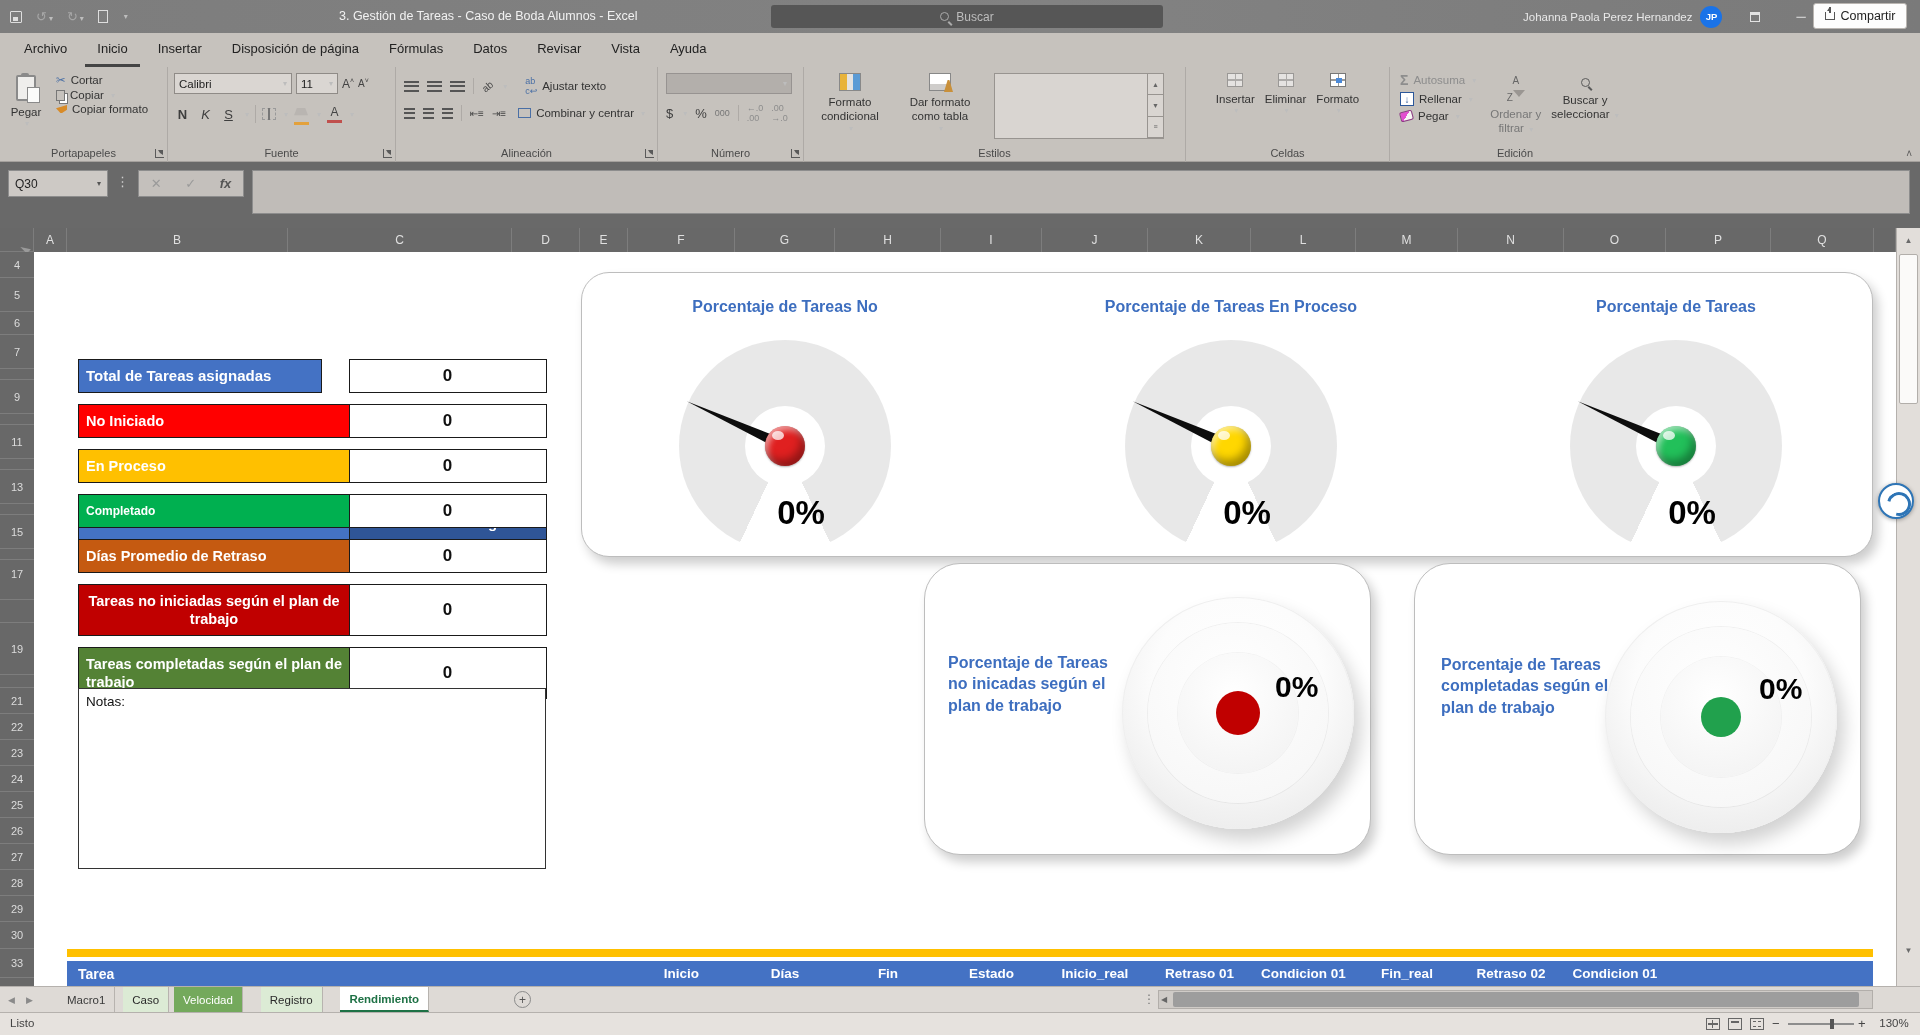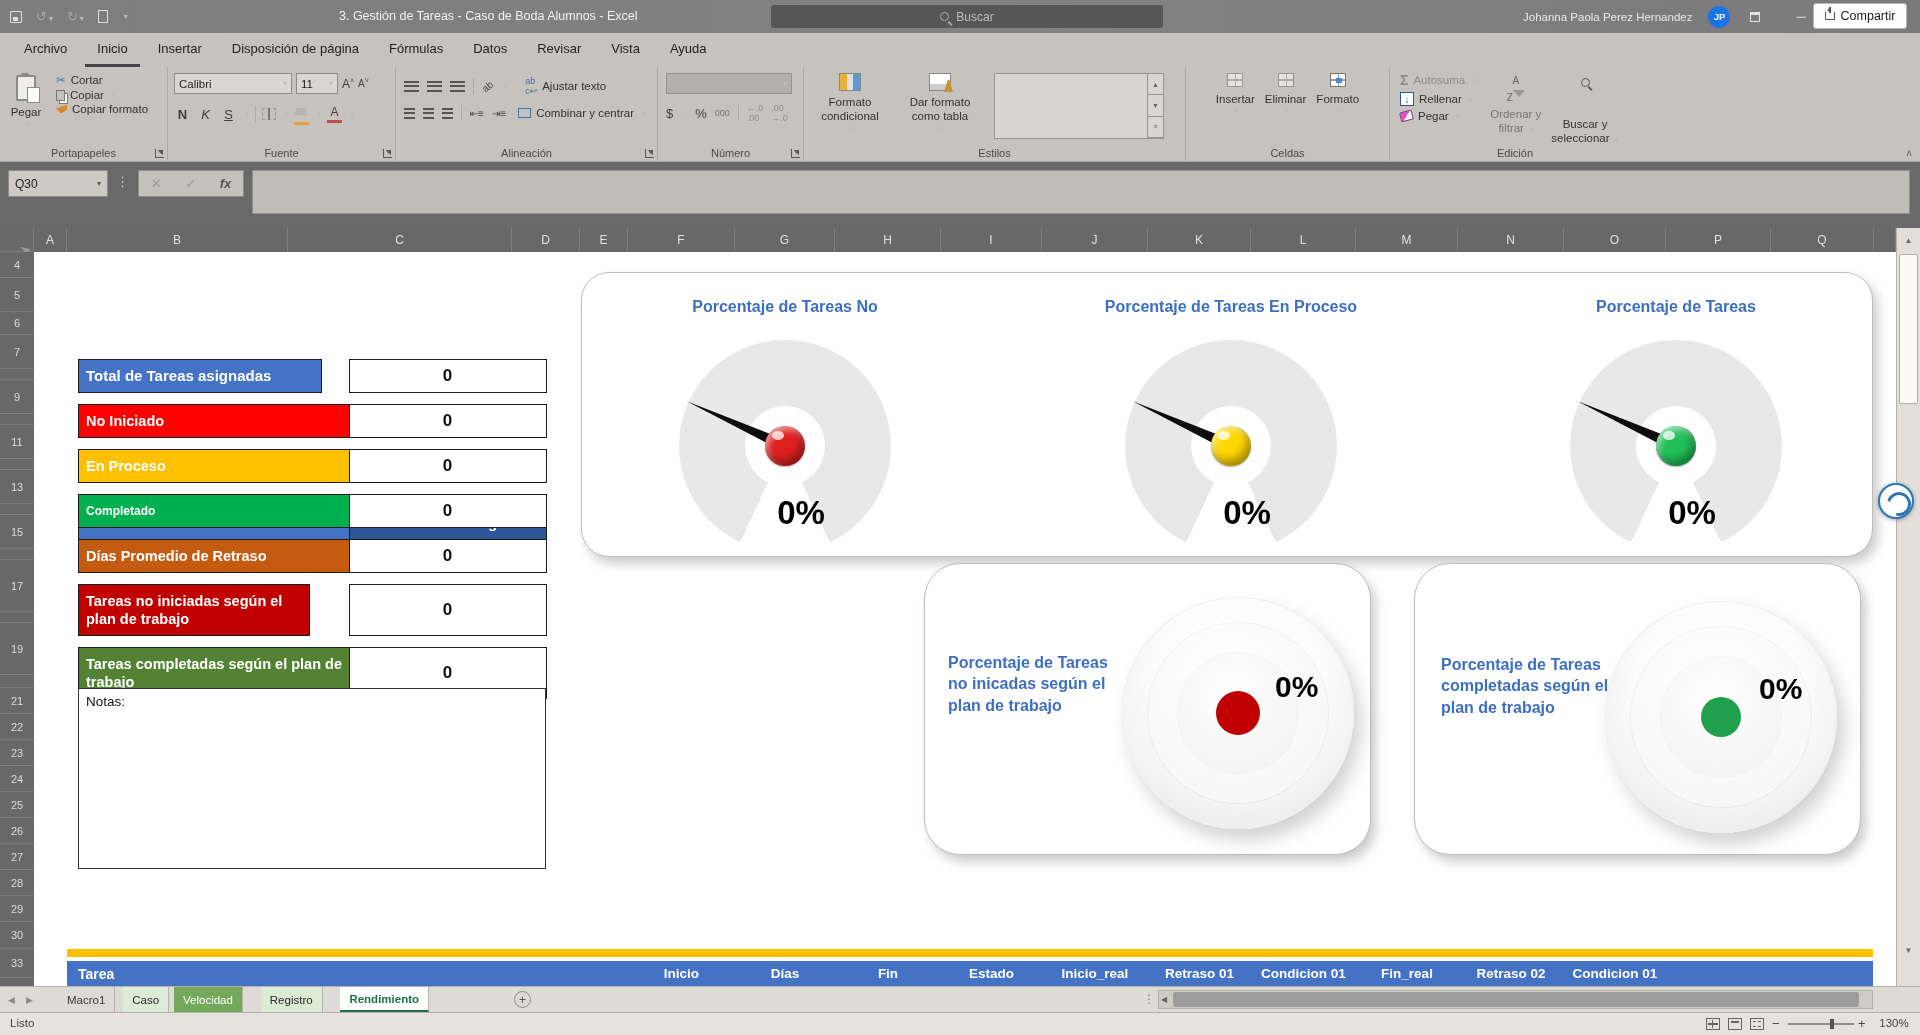--- a/index.html
+++ b/index.html
@@ -8,21 +8,21 @@
 
   
   #titlebar{position:absolute;left:0;top:0;width:1920px;height:33px;background:linear-gradient(90deg,#7d7d7d,#828282 55%,#7a7a7a);color:#ececec;}
   .qat{position:absolute;left:10px;top:0;height:33px;display:flex;align-items:center;gap:14px;color:#dedede;font-size:13px;}
   .qat .dim{color:#a6a6a6;}
   .caret{font-size:8px;color:#bdbdbd;margin-left:2px;}
   #title-text{position:absolute;left:339px;top:0;height:33px;line-height:33px;font-size:12.5px;color:#f1f1f1;}
   #search-pill{position:absolute;left:771px;top:5px;width:392px;height:23px;background:#565656;border-radius:3px;display:flex;align-items:center;justify-content:center;gap:7px;color:#bdbdbd;font-size:12px;cursor:text;}
   .search-glyph{width:9px;height:9px;border:1.5px solid #aaa;border-radius:50%;position:relative;}
   .search-glyph::after{content:"";position:absolute;left:8px;top:8px;width:5px;height:1.5px;background:#aaa;transform:rotate(45deg);transform-origin:0 0;}
-  #user-chip{position:absolute;left:1523px;top:0;height:33px;display:flex;align-items:center;gap:16px;font-size:11.5px;color:#e8e8e8;}
+  #user-chip{position:absolute;left:1523px;top:0;height:33px;display:flex;align-items:center;gap:8px;font-size:11.5px;color:#e8e8e8;}
   #avatar{width:22px;height:22px;border-radius:50%;background:#1a73e8;color:#fff;font-size:9.5px;font-weight:bold;display:flex;align-items:center;justify-content:center;}
   .winbtn{position:absolute;top:0;width:46px;height:33px;display:flex;align-items:center;justify-content:center;color:#e3e3e3;font-size:13px;}
   .wb-sq{width:10px;height:10px;border:1px solid #e3e3e3;}
   .wb-rd{width:9px;height:9px;border:1px solid #e3e3e3;position:relative;top:1px;}
   .wb-rd::before{content:"";position:absolute;left:2px;top:-4px;width:9px;height:9px;border:1px solid #e3e3e3;border-bottom:none;border-left:none;}
 
   
   #menubar{position:absolute;left:0;top:33px;width:1920px;height:34px;background:#c6c2bd;display:flex;align-items:flex-end;padding-left:12px;gap:6px;}
   .menu-tab{font-size:13px;color:#222;padding:7px 12px 8px;cursor:pointer;border-bottom:3px solid transparent;}
   .menu-tab.active{border-bottom:3px solid #444;}
@@ -369,21 +369,21 @@
       <div class="rbtn" style="margin-top:2px;">
           <span class="i-eraser"></span>
           <span>Pegar</span>
           <span class="caret">▾</span>
         </div>
     </div>
     <div class="bigbtn" style="padding-top:4px;">
       <span style="font-size:10px;color:#666;">A<br>Z<span class="i-funnel" style="display:inline-block;"></span></span>
       <span style="margin-top:3px;color:#777;"><span>Ordenar y</span><br><span>filtrar</span> <span class="caret">▾</span></span>
     </div>
-    <div class="bigbtn" style="padding-top:7px;gap:24px;">
+    <div class="bigbtn" style="padding-top:7px;">
       <span class="i-lens"></span>
       <span style="margin-top:6px;"><span>Buscar y</span><br><span>seleccionar</span> <span class="caret">▾</span></span>
     </div>
     <div class="grp-label">Edición</div>
   </div>
   <div id="ribbon-collapse">˄</div>
 </div>
 
 <div id="formulabar">
   <div id="name-box">
@@ -428,21 +428,21 @@
       <div class="rowh" style="top: 83px; height: 34px;">7</div>
       <div class="rowh" style="top: 117px; height: 11px;"></div>
       <div class="rowh" style="top: 128px; height: 34px;">9</div>
       <div class="rowh" style="top: 162px; height: 11px;"></div>
       <div class="rowh" style="top: 173px; height: 34px;">11</div>
       <div class="rowh" style="top: 207px; height: 11px;"></div>
       <div class="rowh" style="top: 218px; height: 34px;">13</div>
       <div class="rowh" style="top: 252px; height: 11px;"></div>
       <div class="rowh" style="top: 263px; height: 34px;">15</div>
       <div class="rowh" style="top: 297px; height: 11px;"></div>
-      <div class="rowh" style="top: 308px; height: 52px;">17</div>
+      <div class="rowh" style="top: 296px; height: 52px;">17</div>
       <div class="rowh" style="top: 360px; height: 11px;"></div>
       <div class="rowh" style="top: 371px; height: 52px;">19</div>
       <div class="rowh" style="top: 423px; height: 13px;"></div>
       <div class="rowh" style="top: 436px; height: 26px;">21</div>
       <div class="rowh" style="top: 462px; height: 26px;">22</div>
       <div class="rowh" style="top: 488px; height: 26px;">23</div>
       <div class="rowh" style="top: 514px; height: 26px;">24</div>
       <div class="rowh" style="top: 540px; height: 26px;">25</div>
       <div class="rowh" style="top: 566px; height: 26px;">26</div>
       <div class="rowh" style="top: 592px; height: 26px;">27</div>
@@ -460,21 +460,21 @@
         <div class="lblbox" style="left: 44px; top: 107px; width: 244px; height: 34px; font-size: 15px; background: rgb(68, 114, 196);">Total de Tareas asignadas</div>
         <div class="valbox" style="left: 314.5px; top: 107px; width: 198px; height: 34px;">0</div>
         <div class="lblbox" style="left: 44px; top: 152px; width: 272px; height: 34px; font-size: 14.5px; background: rgb(255, 0, 0);">No Iniciado</div>
         <div class="valbox" style="left: 314.5px; top: 152px; width: 198px; height: 34px;">0</div>
         <div class="lblbox" style="left: 44px; top: 197px; width: 272px; height: 34px; font-size: 14.5px; background: rgb(255, 192, 0);">En Proceso</div>
         <div class="valbox" style="left: 314.5px; top: 197px; width: 198px; height: 34px;">0</div>
         <div class="lblbox" style="left: 44px; top: 242px; width: 272px; height: 34px; font-size: 12px; background: rgb(0, 176, 80);">Completado</div>
         <div class="valbox" style="left: 314.5px; top: 242px; width: 198px; height: 34px;">0</div>
         <div class="lblbox" style="left: 44px; top: 287px; width: 272px; height: 34px; font-size: 14.5px; background: rgb(197, 90, 17);">Días Promedio de Retraso</div>
         <div class="valbox" style="left: 314.5px; top: 287px; width: 198px; height: 34px;">0</div>
-        <div class="lblbox" style="left: 44px; top: 332px; width: 232px; height: 52px; font-size: 14.5px; background: rgb(192, 0, 0);">Tareas no iniciadas según el plan de trabajo</div>
+        <div class="lblbox" style="left: 44px; top: 332px; width: 272px; height: 52px; font-size: 14.5px; background: rgb(192, 0, 0); text-align: center;">Tareas no iniciadas según el plan de trabajo</div>
         <div class="valbox" style="left: 314.5px; top: 332px; width: 198px; height: 52px;">0</div>
         <div class="lblbox" style="left: 44px; top: 395px; width: 272px; height: 52px; font-size: 14.5px; background: rgb(84, 130, 53);">Tareas completadas según el plan de trabajo</div>
         <div class="valbox" style="left: 314.5px; top: 395px; width: 198px; height: 52px;">0</div>
       </div>
     <div id="notes-box" style="left:44px;top:436px;width:468px;height:181px;"><span>Notas:</span></div>
 
     <div class="card" style="left:547px;top:20px;width:1292px;height:285px;border-radius:28px;"></div>
     <div id="gauges">
         <div class="panel-title" style="left: 541px; top: 46px; width: 420px; font-size: 16px;">Porcentaje de Tareas No</div>
         <div class="ring" style="left: 645px; top: 88px;"></div>

